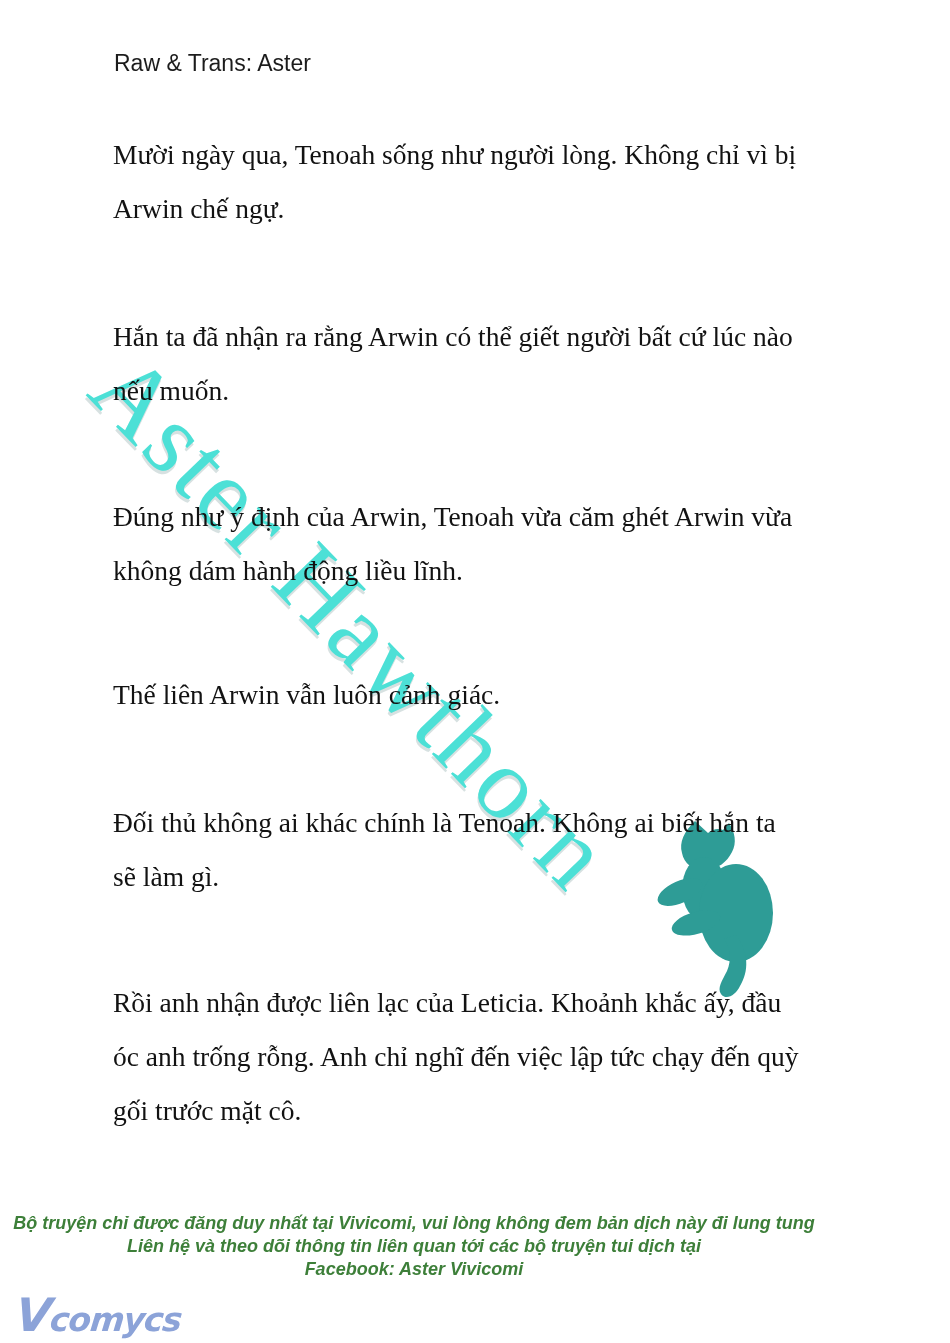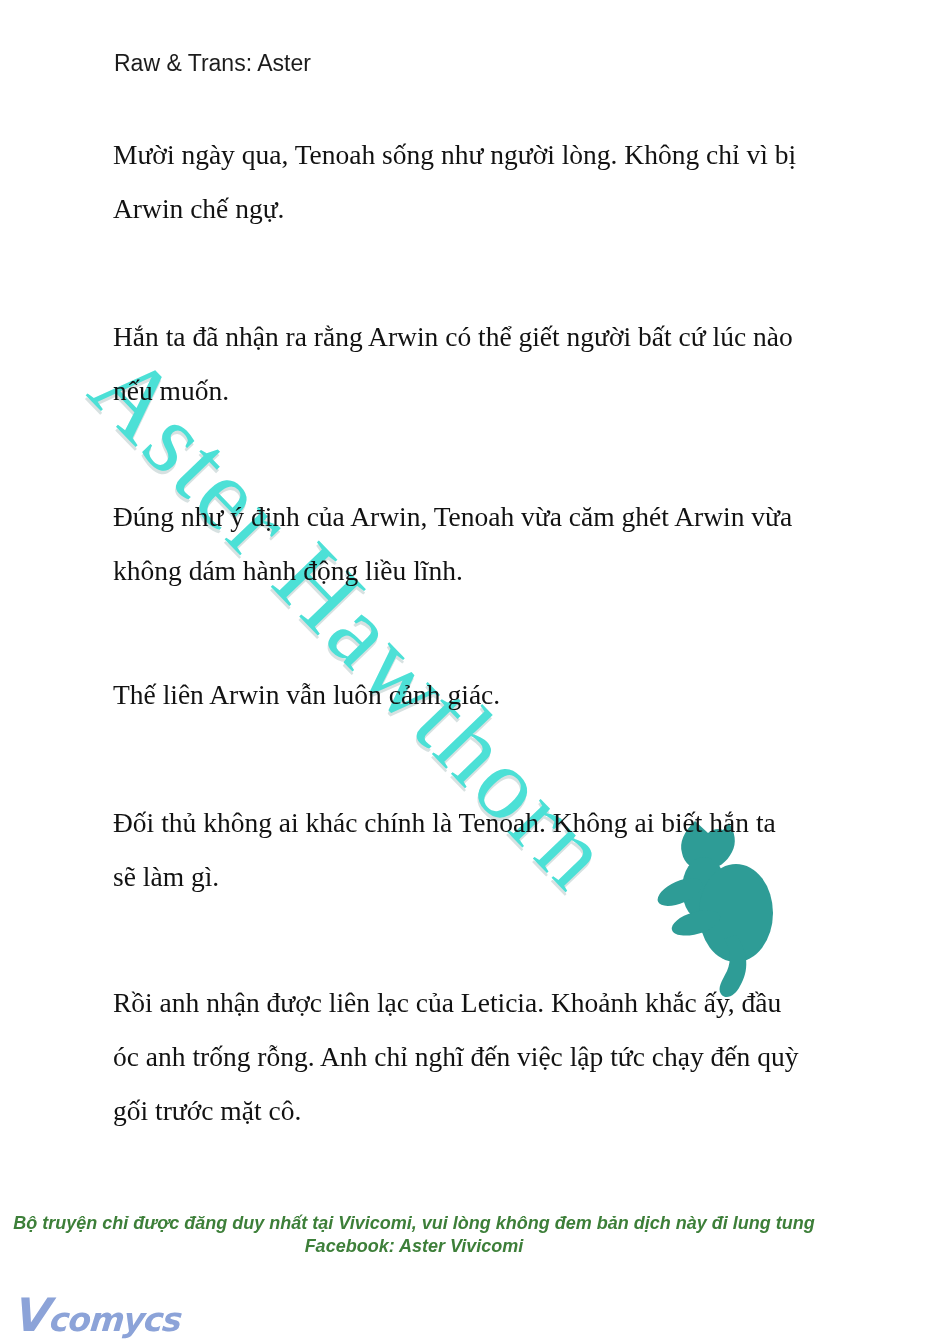--- a/index.html
+++ b/index.html
@@ -125,18 +125,19 @@
       <ellipse cx="28" cy="79" rx="24" ry="11" transform="rotate(-24 28 79)"></ellipse>
 
       <ellipse cx="44" cy="110" rx="25" ry="11" transform="rotate(-16 44 110)"></ellipse>
 
       <path d="M84,122 C97,140 97,158 88,173 C84,182 74,188 69,181 C65,175 70,168 75,158 C80,147 78,134 72,126 Z"></path>
     </g>
   </svg>
 
   <div class="footer">
     <div>Bộ truyện chỉ được đăng duy nhất tại Vivicomi, vui lòng không đem bản dịch này đi lung tung</div>
+    <div>Liên hệ và theo dõi thông tin liên quan tới các bộ truyện tui dịch tại</div>
     <div>Facebook: Aster Vivicomi</div>
   </div>
 
   <div class="logo">Vcomycs</div>
 
 </div>
 
 </body></html>

